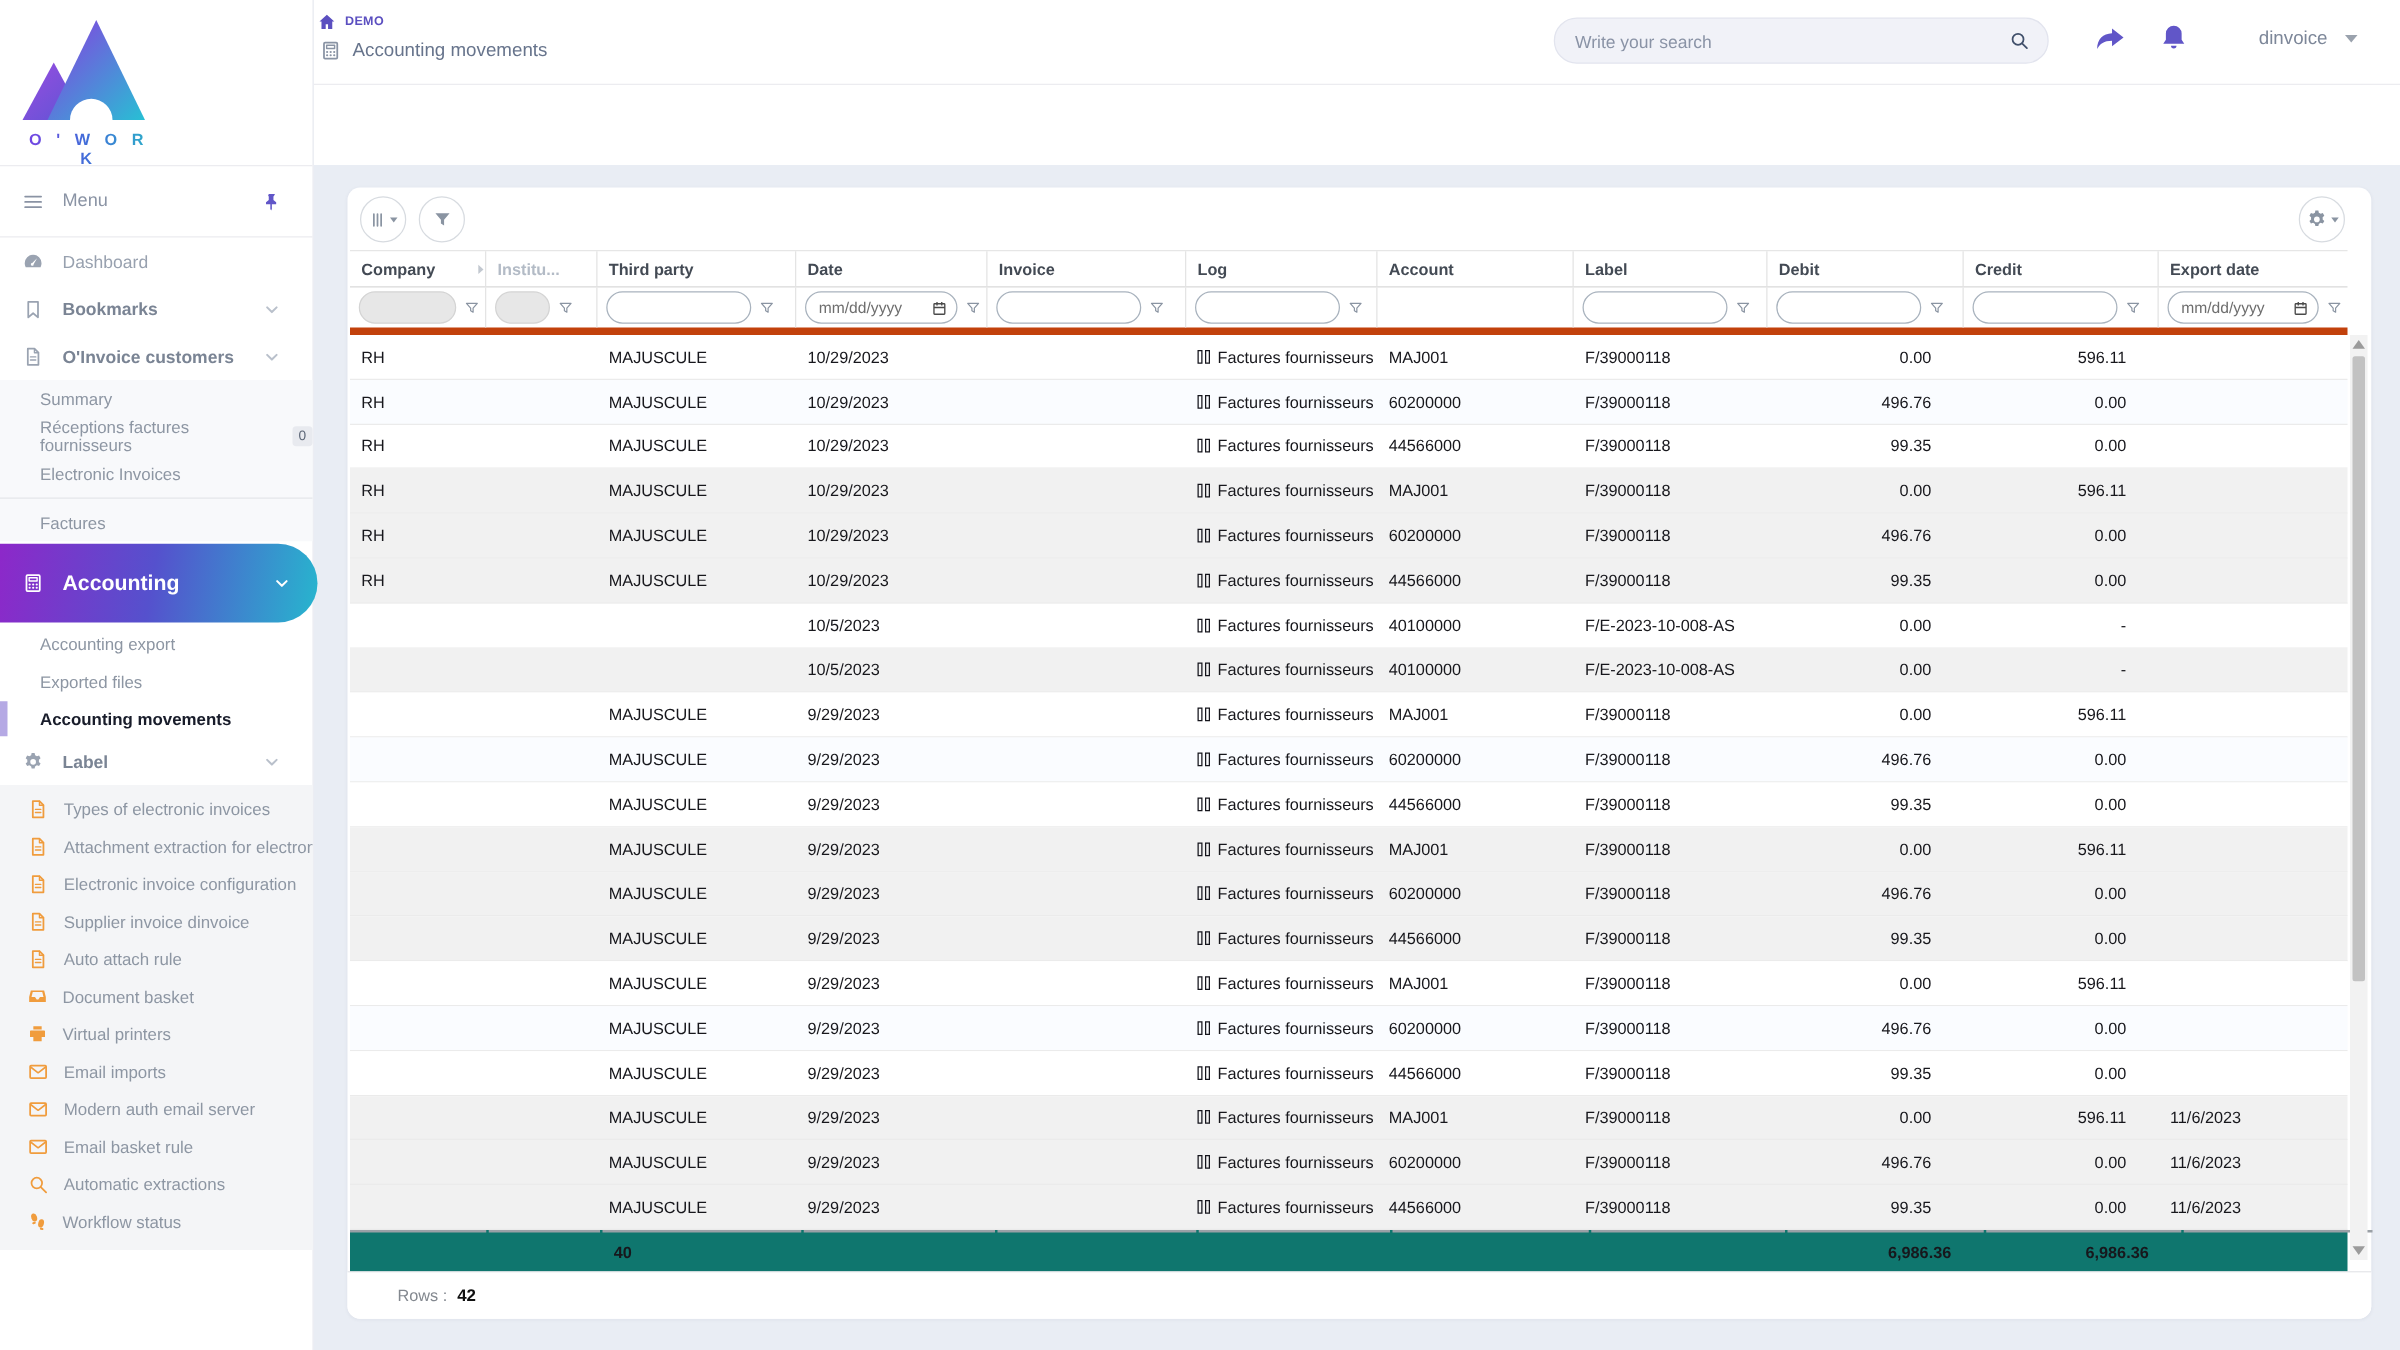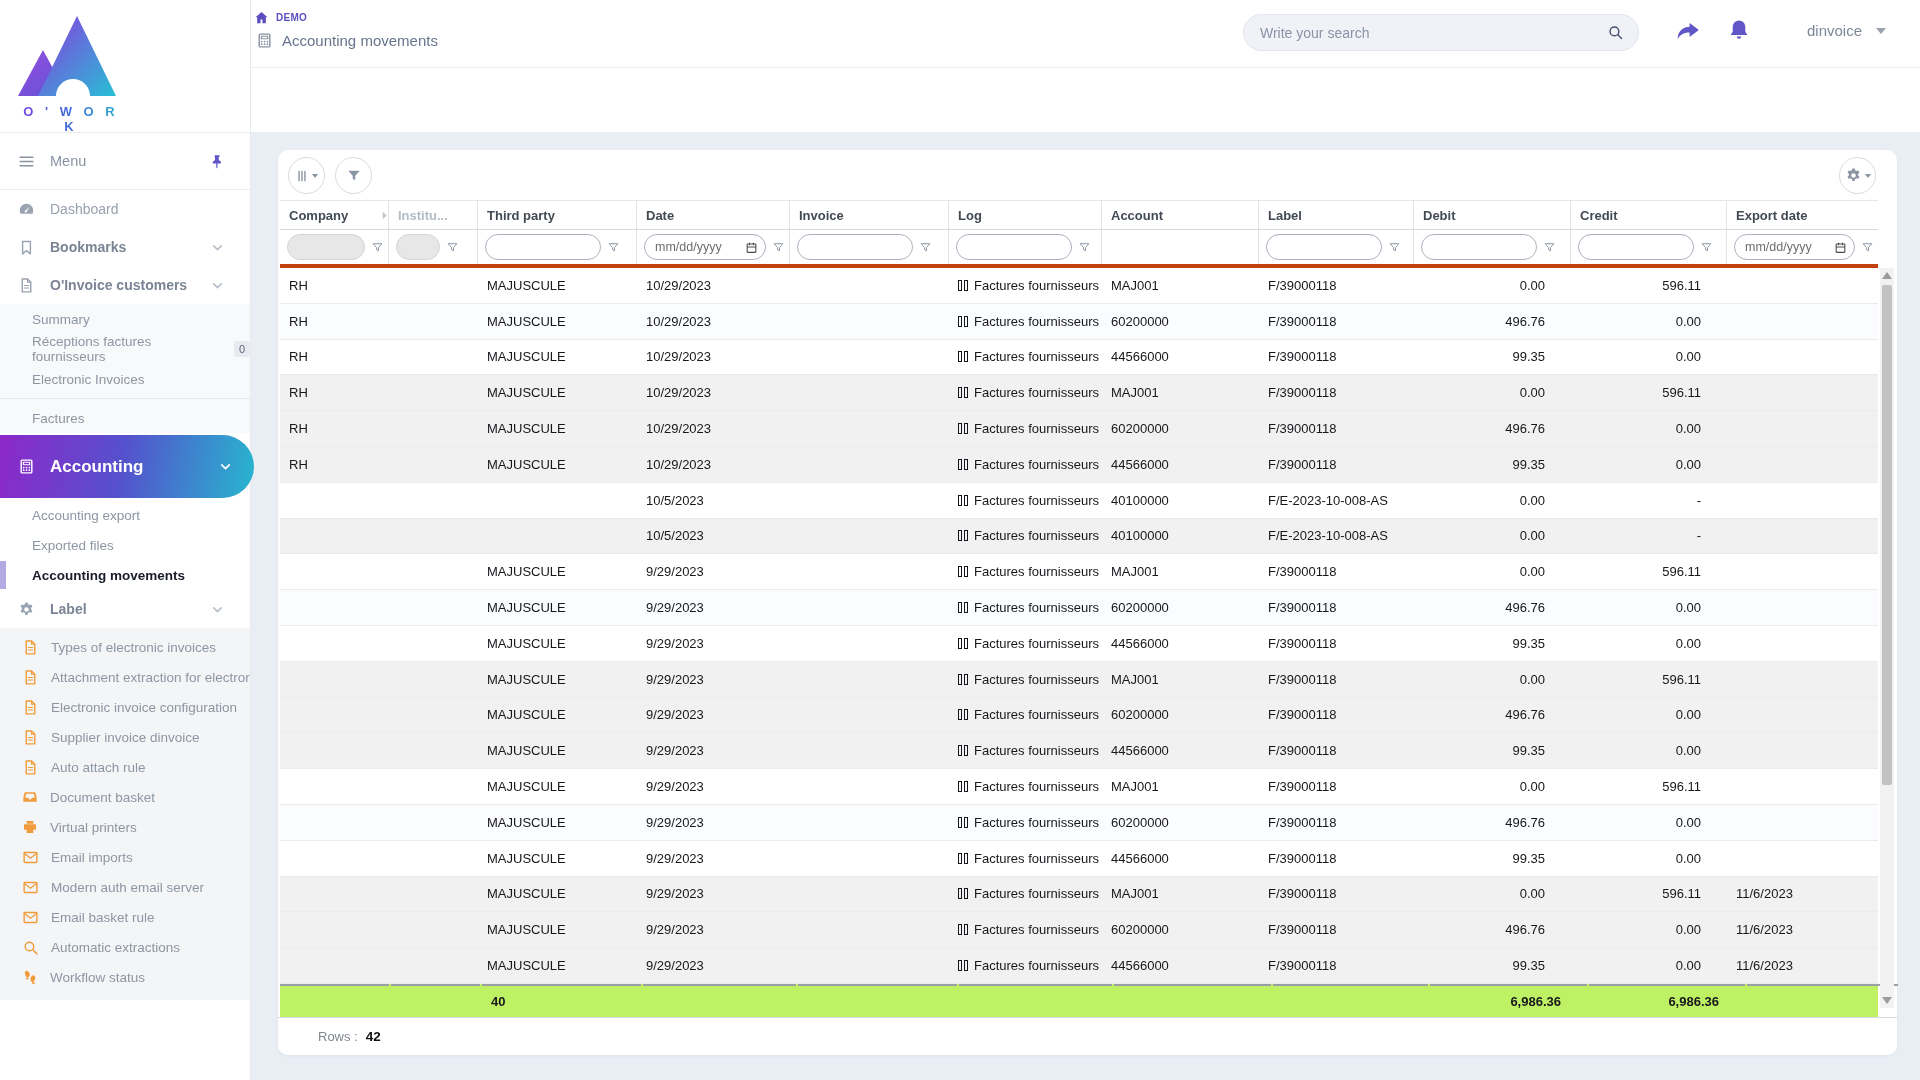--- a/index.html
+++ b/index.html
@@ -82,37 +82,37 @@
 
   .tbl { position:absolute; left:2px; top:50px; width:1598px;
     --cols:109px 89px 159px 153px 159px 153px 157px 155px 157px 156px 151px; }
   .trow { display:grid; grid-template-columns:var(--cols); }
   .hrow { height:30px; border-top:1px solid #e6e6e6; border-bottom:1px solid #d9d9d9; }
   .hcell { font-size:13px; font-weight:bold; color:#434a54; padding-left:9px; display:flex; align-items:center; border-right:1px solid #e4e4e4; overflow:hidden; }
   .hcell:last-child { border-right:none; }
   .hcell.muted { color:#b3bbc6; }
   .hcell .expander { margin-left:auto; margin-right:-2px; color:#c2c8d0; }
 
-  .frow { height:38px; border-bottom:4px solid #c2410c; }
+  .frow { height:38px; border-bottom:6px solid #c2410c; }
   .fcell { display:flex; align-items:center; padding:0 4px 0 7px; border-right:1px solid #e4e4e4; overflow:hidden; }
   .fcell:last-child { border-right:none; }
   .pill { height:26px; border-radius:13px; border:1px solid #a9b3be; background:#fff; flex:1; max-width:116px; }
   .pill.disabled { background:#e7e7e7; border-color:#d4d4d4; }
   .pill.small { max-width:44px; }
   .pill.datep { display:flex; align-items:center; justify-content:space-between; padding:0 7px 0 10px; color:#6e6e6e; font-size:12.5px; max-width:122px; }
   .funnel { margin-left:6px; color:#8a94a2; flex:0 0 auto; cursor:pointer; }
 
   .drow { display:grid; grid-template-columns:var(--cols); height:35.8px; border-bottom:1px solid #ebebeb; align-items:center; font-size:13px; color:#17171c; cursor:default; }
   .dcell { padding-left:9px; overflow:hidden; white-space:nowrap; }
   .dcell.num { text-align:right; padding-right:26px; padding-left:0; }
   .dcell.log { display:flex; align-items:center; gap:6px; }
   .tofu { display:inline-block; width:4px; height:11px; border:1px solid #15151c; }
   .tofu + .tofu { margin-left:-4px; }
 
-  .totrow { display:grid; grid-template-columns:var(--cols); column-gap:2px; height:33px; background:#bef264; align-items:center; font-weight:bold; font-size:13px; color:#17171c; }
+  .totrow { display:grid; grid-template-columns:var(--cols); column-gap:2px; height:33px; background:#0f766e; align-items:center; font-weight:bold; font-size:13px; color:#17171c; }
   .totcell { border-top:2px solid #9aa0a6; height:100%; display:flex; align-items:center; padding-left:9px; }
   .totcell.num { justify-content:flex-end; padding-right:26px; padding-left:0; }
 
   .card-footer { position:absolute; left:0; right:0; bottom:0; height:38px; border-top:1px solid #d6d9dd;
     display:flex; align-items:center; padding-left:40px; font-size:13px; color:#83888f;
     border-radius:0 0 10px 10px; background:#fff; }
   .card-footer b { color:#101010; margin-left:8px; font-size:13.5px; }
 
   
   .vscroll { position:absolute; right:3px; top:118px; width:14px; height:740px; background:#f2f2f2; }

